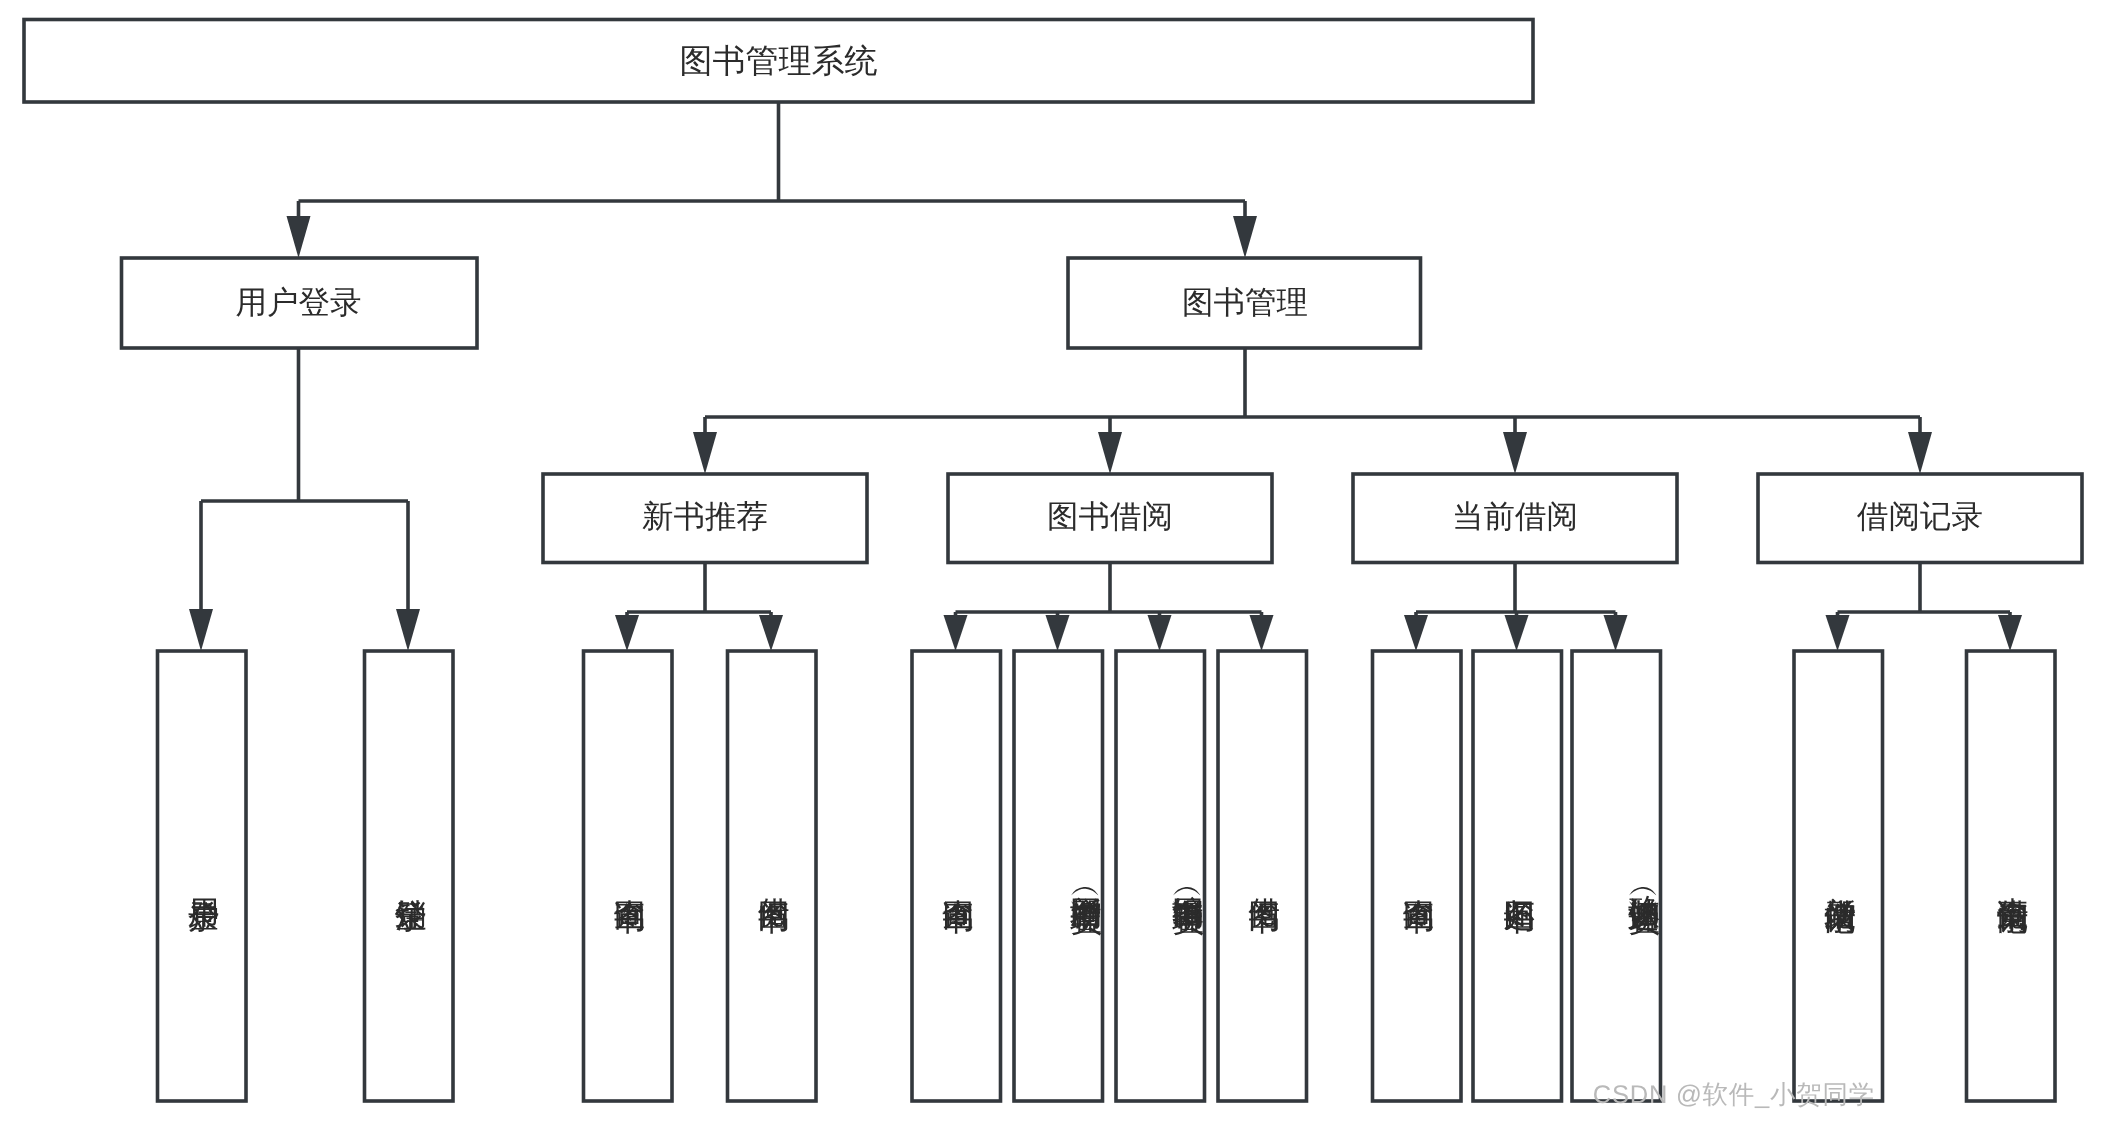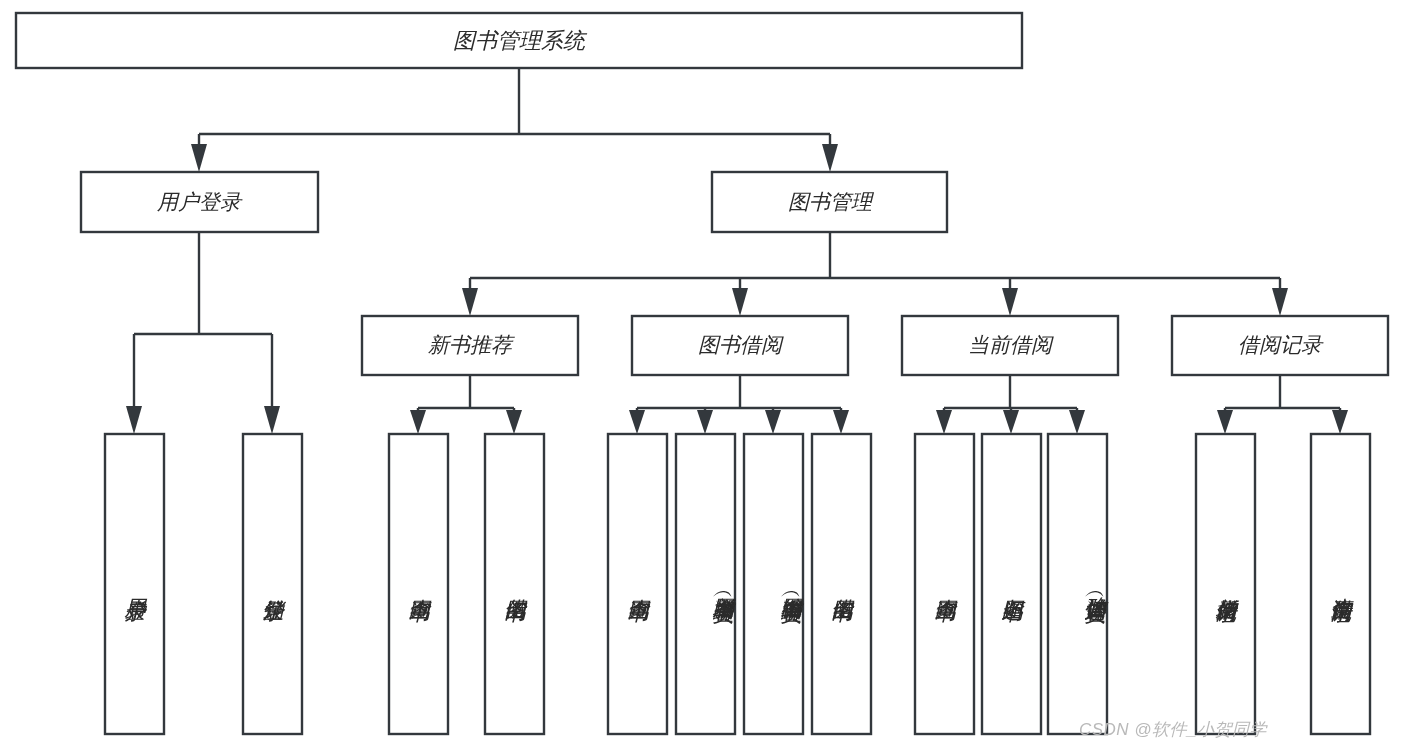--- a/index.html
+++ b/index.html
@@ -11,21 +11,20 @@
     width: 1405px;
     height: 747px;
     font-family: "Liberation Sans", "DejaVu Sans", sans-serif;
     overflow: hidden;
   }
   #diagram-root {
     position: relative;
     width: 1275px;
     height: 747px;
     background: #ffffff;
-    font-style: italic;
   }
   svg#flow-svg {
     position: absolute;
     left: 0;
     top: 0;
     width: 1405px;
     height: 747px;
     display: block;
   }
   .node-box {
@@ -64,21 +63,21 @@
     letter-spacing: 1px;
     display: flex;
     align-items: center;
     justify-content: center;
     text-align: center;
     white-space: nowrap;
     pointer-events: none;
   }
   .watermark {
     position: absolute;
-    right: 8px;
+    right: 25px;
     bottom: 6px;
     font-family: "Liberation Sans", "DejaVu Sans", sans-serif;
     font-size: 17px;
     color: #b9b9b9;
     white-space: nowrap;
     letter-spacing: 0.5px;
   }
 </style>
 </head>
 <body>

